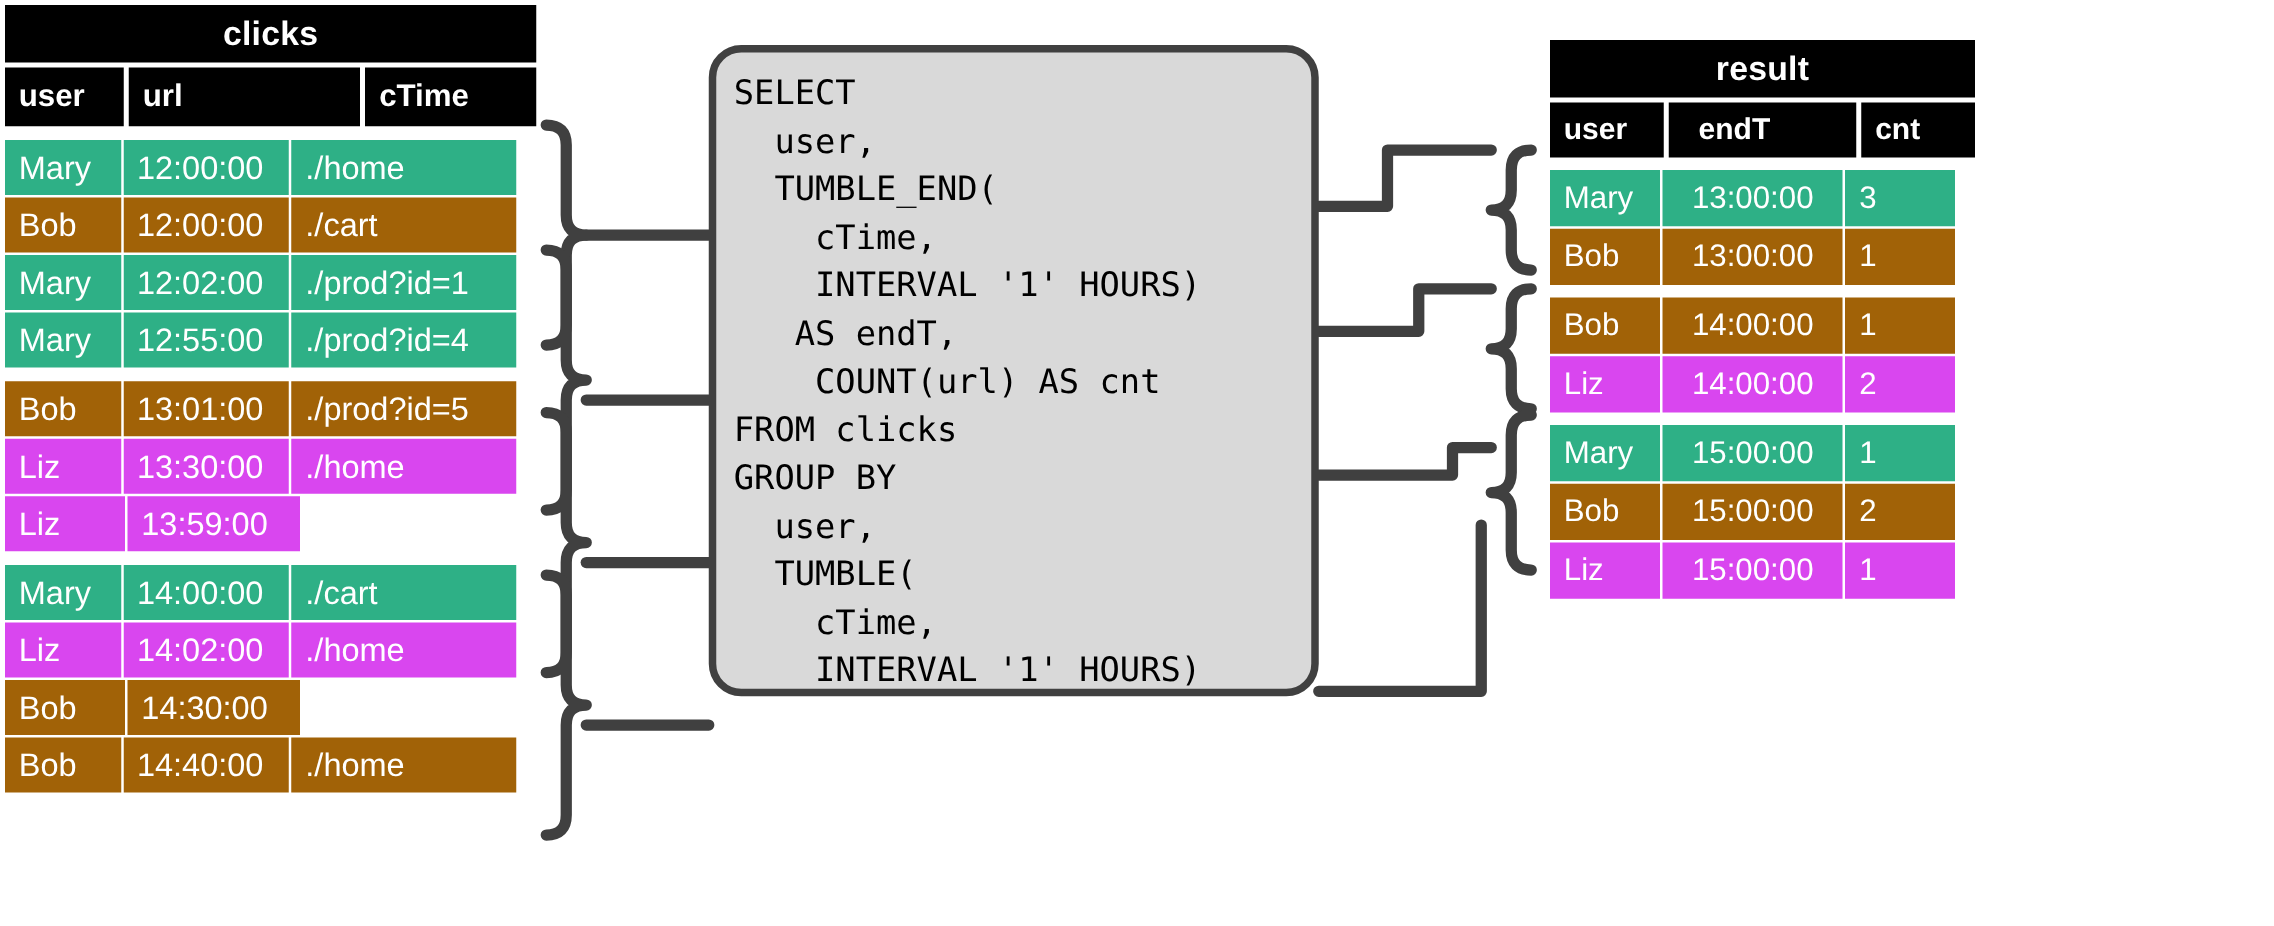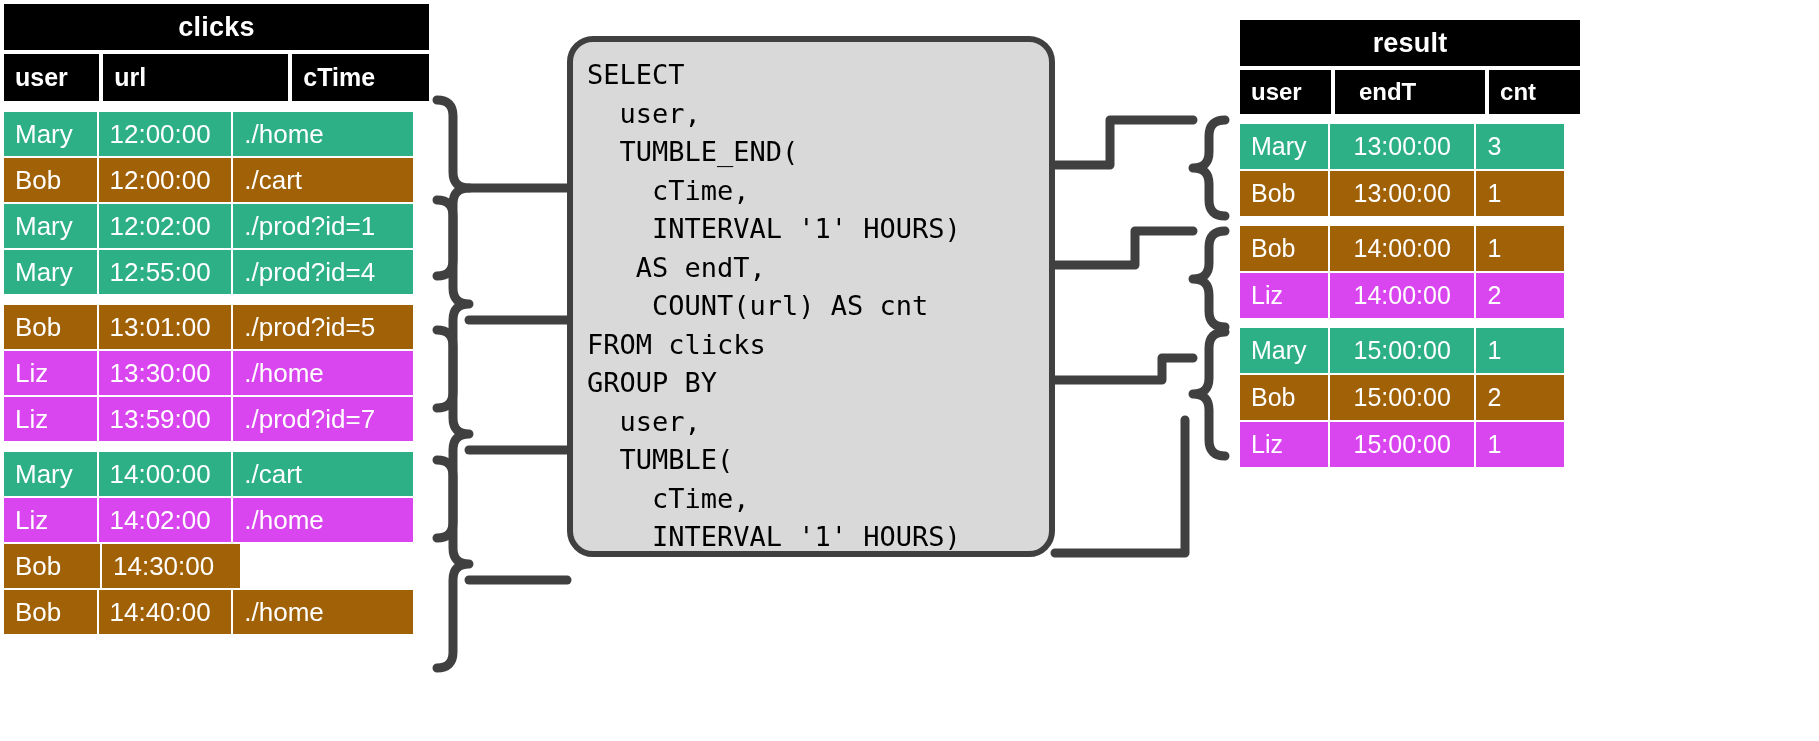--- a/index.html
+++ b/index.html
@@ -36,21 +36,21 @@
   .u-liz{background:#d946ef;}
 
   
   #clicks{left:4px;top:4px;width:425px;}
   #clicks .tbl-title{width:425px;}
   #clicks .c0{width:96px;}
   #clicks .c1{width:138px;}
   #clicks .c2{width:187px;}
 
   
-  #result{left:1240px;top:20px;width:340px;}
+  #result{left:1240px;top:32px;width:340px;}
   #result .tbl-title{width:340px;}
   #result .c0{width:92px;}
   #result .c1{width:152px;padding-left:24px;}
   #result .c2{width:92px;}
   #result .hdr-row{height:44px;}
   #result .hdr-cell{line-height:44px;font-size:24px;}
   #result .row{height:45px;}
   #result .cell{height:45px;line-height:45px;font-size:25px;}
   #result .grp{margin-top:10px;}
   #result .grp:first-of-type{margin-top:4px;}
@@ -116,21 +116,20 @@
         <div class="cell c2 u-bob">./prod?id=5</div>
       </div>
       <div class="row">
         <div class="cell c0 u-liz">Liz</div>
         <div class="cell c1 u-liz">13:30:00</div>
         <div class="cell c2 u-liz">./home</div>
       </div>
       <div class="row">
         <div class="cell c0 u-liz">Liz</div>
         <div class="cell c1 u-liz">13:59:00</div>
-        <div class="cell c2 u-liz">./prod?id=7</div>
       </div>
     </div>
 
     <div class="grp">
       <div class="row">
         <div class="cell c0 u-mary">Mary</div>
         <div class="cell c1 u-mary">14:00:00</div>
         <div class="cell c2 u-mary">./cart</div>
       </div>
       <div class="row">

